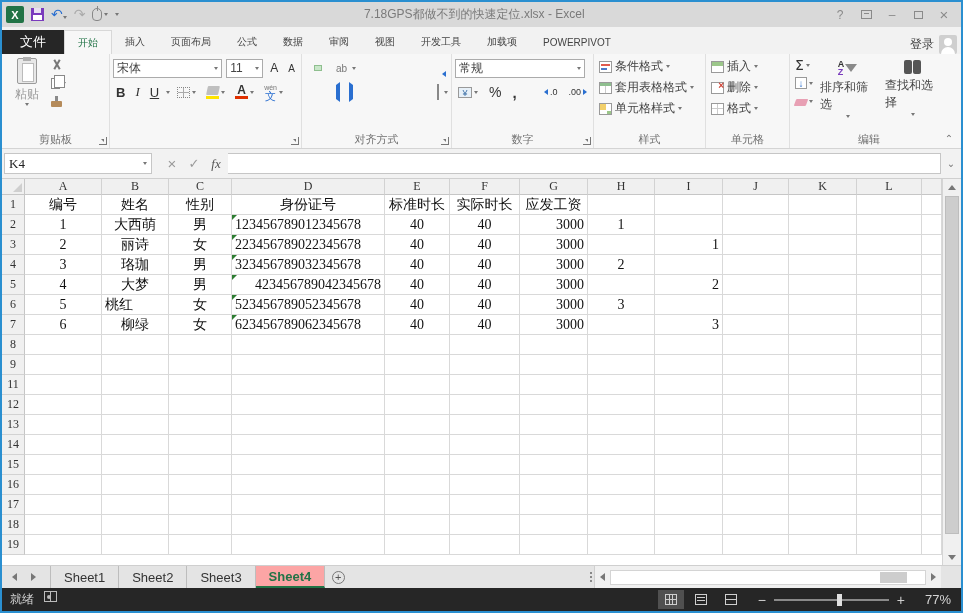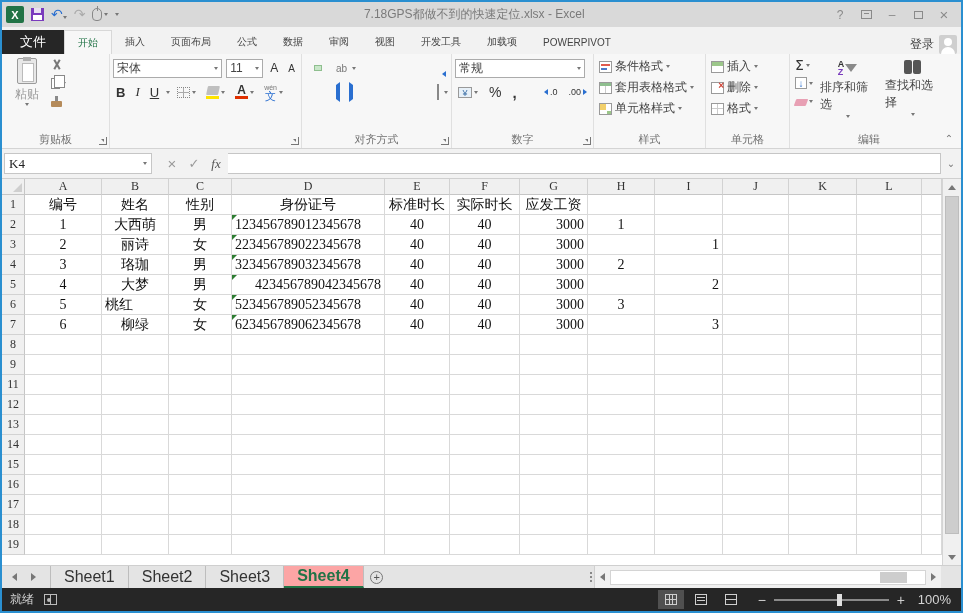--- a/index.html
+++ b/index.html
@@ -140,36 +140,36 @@
   .tri-up { width:0; height:0; border-left:4px solid transparent; border-right:4px solid transparent; border-bottom:5px solid #777; }
   .tri-dn { width:0; height:0; border-left:4px solid transparent; border-right:4px solid transparent; border-top:5px solid #777; }
   .vs-track { flex:1; width:100%; position:relative; }
   .vs-thumb { position:absolute; left:2px; right:2px; top:1px; height:338px; background:#cdcdcd; border:1px solid #bdbdbd; }
 
   
   .sheetbar { height:23px; background:#e4e4e4; border-top:1px solid #cfcfcf; display:flex; align-items:stretch; flex:0 0 auto; }
   .nav-arrows { display:flex; align-items:center; gap:14px; padding:0 14px 0 10px; }
   .tri-nav-l { width:0; height:0; border-top:4px solid transparent; border-bottom:4px solid transparent; border-right:5px solid #777; }
   .tri-nav-r { width:0; height:0; border-top:4px solid transparent; border-bottom:4px solid transparent; border-left:5px solid #777; }
-  .stab { display:flex; align-items:center; padding:0 13px; border-right:1px solid #bdbdbd; font-size:16px; color:#333; background:#e4e4e4; }
+  .stab { display:flex; align-items:center; padding:0 13px; border-right:1px solid #bdbdbd; font-size:13px; color:#333; background:#e4e4e4; }
   .stab.active { background:#fca5a5; color:#217346; font-weight:bold; border-bottom:2px solid #217346; border-right:1px solid #bdbdbd; }
   .addsheet { width:26px; display:flex; align-items:center; justify-content:center; }
   .addsheet i { width:13px; height:13px; border:1px solid #777; border-radius:50%; color:#555; font-size:11px; line-height:11px; text-align:center; font-style:normal; }
   .tabbar-fill { flex:1; }
   .tab-split { width:6px; display:flex; align-items:center; justify-content:center; color:#888; font-size:9px; letter-spacing:0; }
   .dots { width:2px; height:10px; background:repeating-linear-gradient(to bottom,#888 0 2px,transparent 2px 4px); }
   .hscroll { width:347px; display:flex; align-items:center; background:#f0f0f0; border-left:1px solid #cfcfcf; }
   .hs-btn { width:15px; display:flex; align-items:center; justify-content:center; }
   .hs-track { flex:1; height:15px; background:#fff; border:1px solid #d4d4d4; position:relative; }
   .hs-thumb { position:absolute; top:1px; bottom:1px; left:269px; width:27px; background:#cdcdcd; }
   .corner-blank { width:20px; background:#e4e4e4; }
 
   
   .statusbar { height:23px; background:#262626; color:#d4d4d4; display:flex; align-items:center; flex:0 0 auto; font-size:12px; }
-  .status-left { display:flex; align-items:center; gap:10px; padding-left:8px; }
+  .status-left { display:flex; gap:10px; padding-left:8px; }
   .macro-ic { width:13px; height:11px; border:1px solid #bbb; background:linear-gradient(#bbb,#bbb) 50% 50%/1px 100% no-repeat; position:relative; }
   .macro-ic::after { content:""; position:absolute; left:2px; top:3px; width:4px; height:4px; border-radius:50%; background:#bbb; }
   .status-fill { flex:1; }
   .view-btns { display:flex; gap:4px; margin-right:14px; }
   .vbtn { width:26px; height:19px; display:flex; align-items:center; justify-content:center; }
   .vbtn.active { background:#505050; }
   .vic { width:12px; height:11px; border:1px solid #cfcfcf; }
   .vic.grid { background:linear-gradient(#cfcfcf,#cfcfcf) 50% 50%/100% 1px no-repeat,linear-gradient(#cfcfcf,#cfcfcf) 33% 0/1px 100% no-repeat,linear-gradient(#cfcfcf,#cfcfcf) 66% 0/1px 100% no-repeat; }
   .vic.layout { background:linear-gradient(#cfcfcf,#cfcfcf) 50% 2px/8px 1px no-repeat,linear-gradient(#cfcfcf,#cfcfcf) 50% 5px/8px 1px no-repeat; }
   .vic.pbreak { background:linear-gradient(#cfcfcf,#cfcfcf) 50% 50%/100% 1px no-repeat; }
@@ -830,17 +830,17 @@
       <span class="vbtn">
           <span class="vic pbreak"></span>
         </span>
     </div>
     <div class="zoomctl">
       <span class="zoom-sign">−</span>
       <span class="zslider">
           <span class="zthumb"></span>
         </span>
       <span class="zoom-sign">+</span>
-      <span class="zoom-pct">100%</span>
+      <span class="zoom-pct">77%</span>
     </div>
   </div>
 
 </div>
 
 </body></html>

